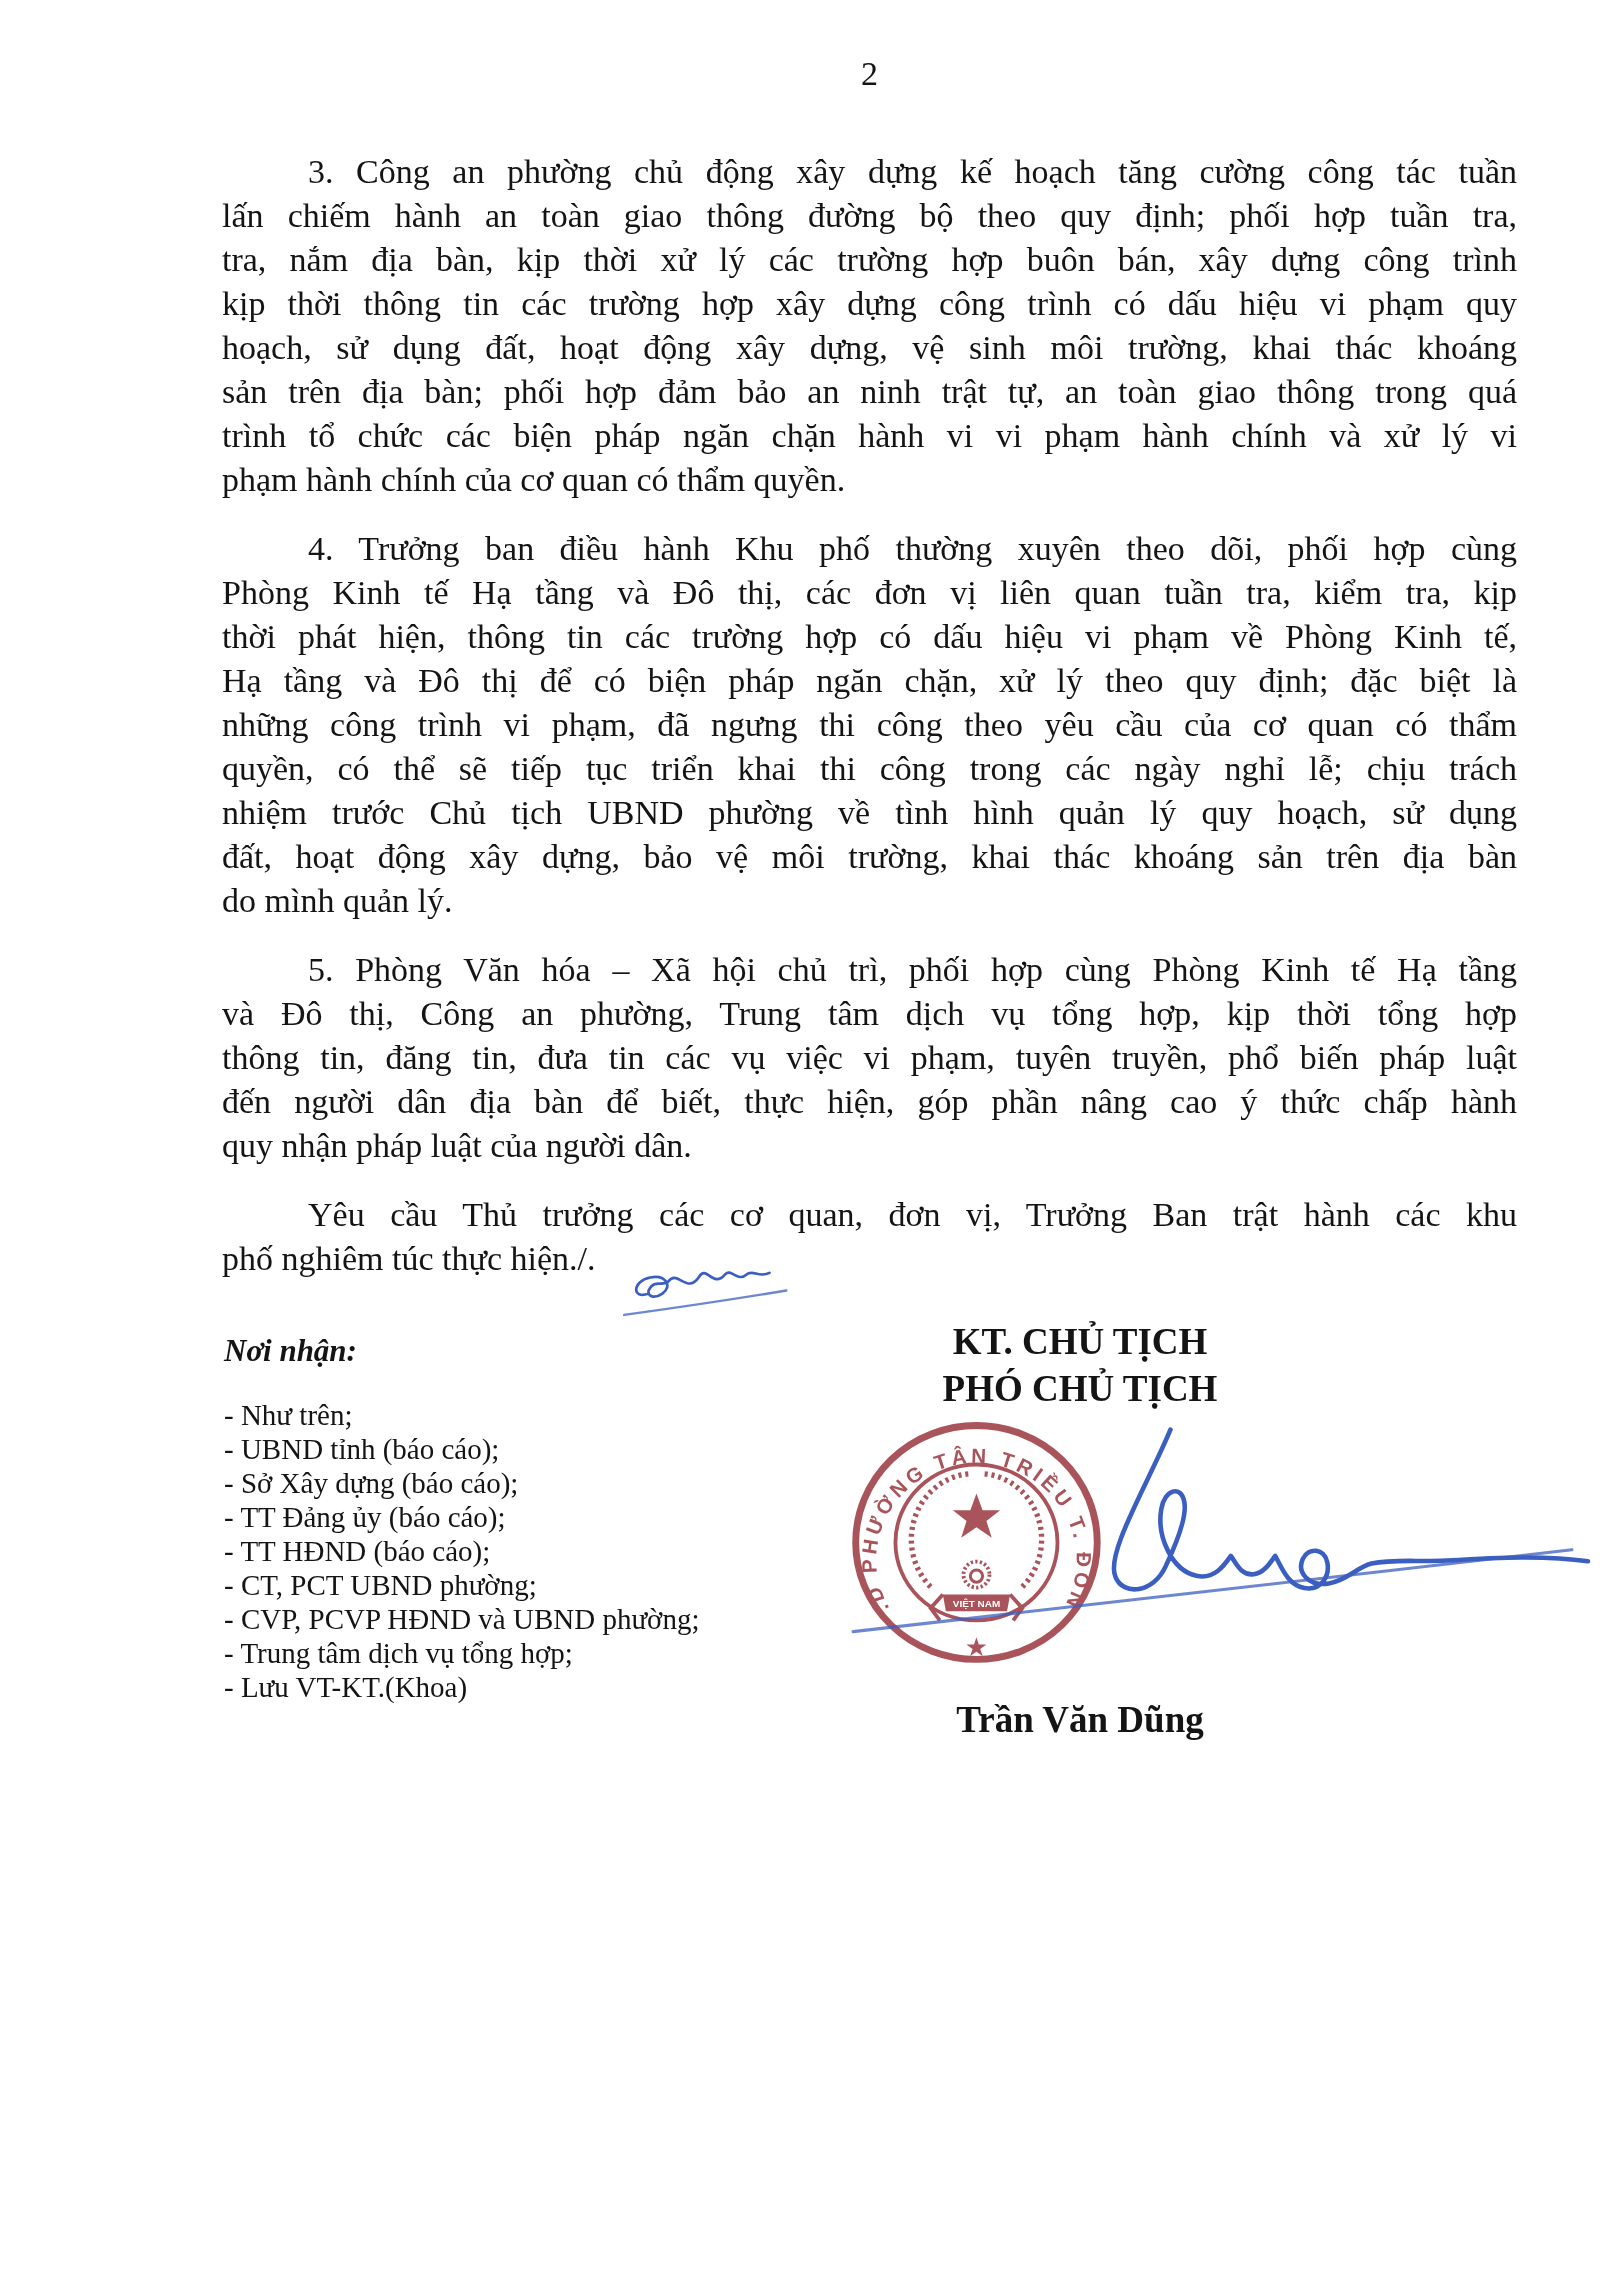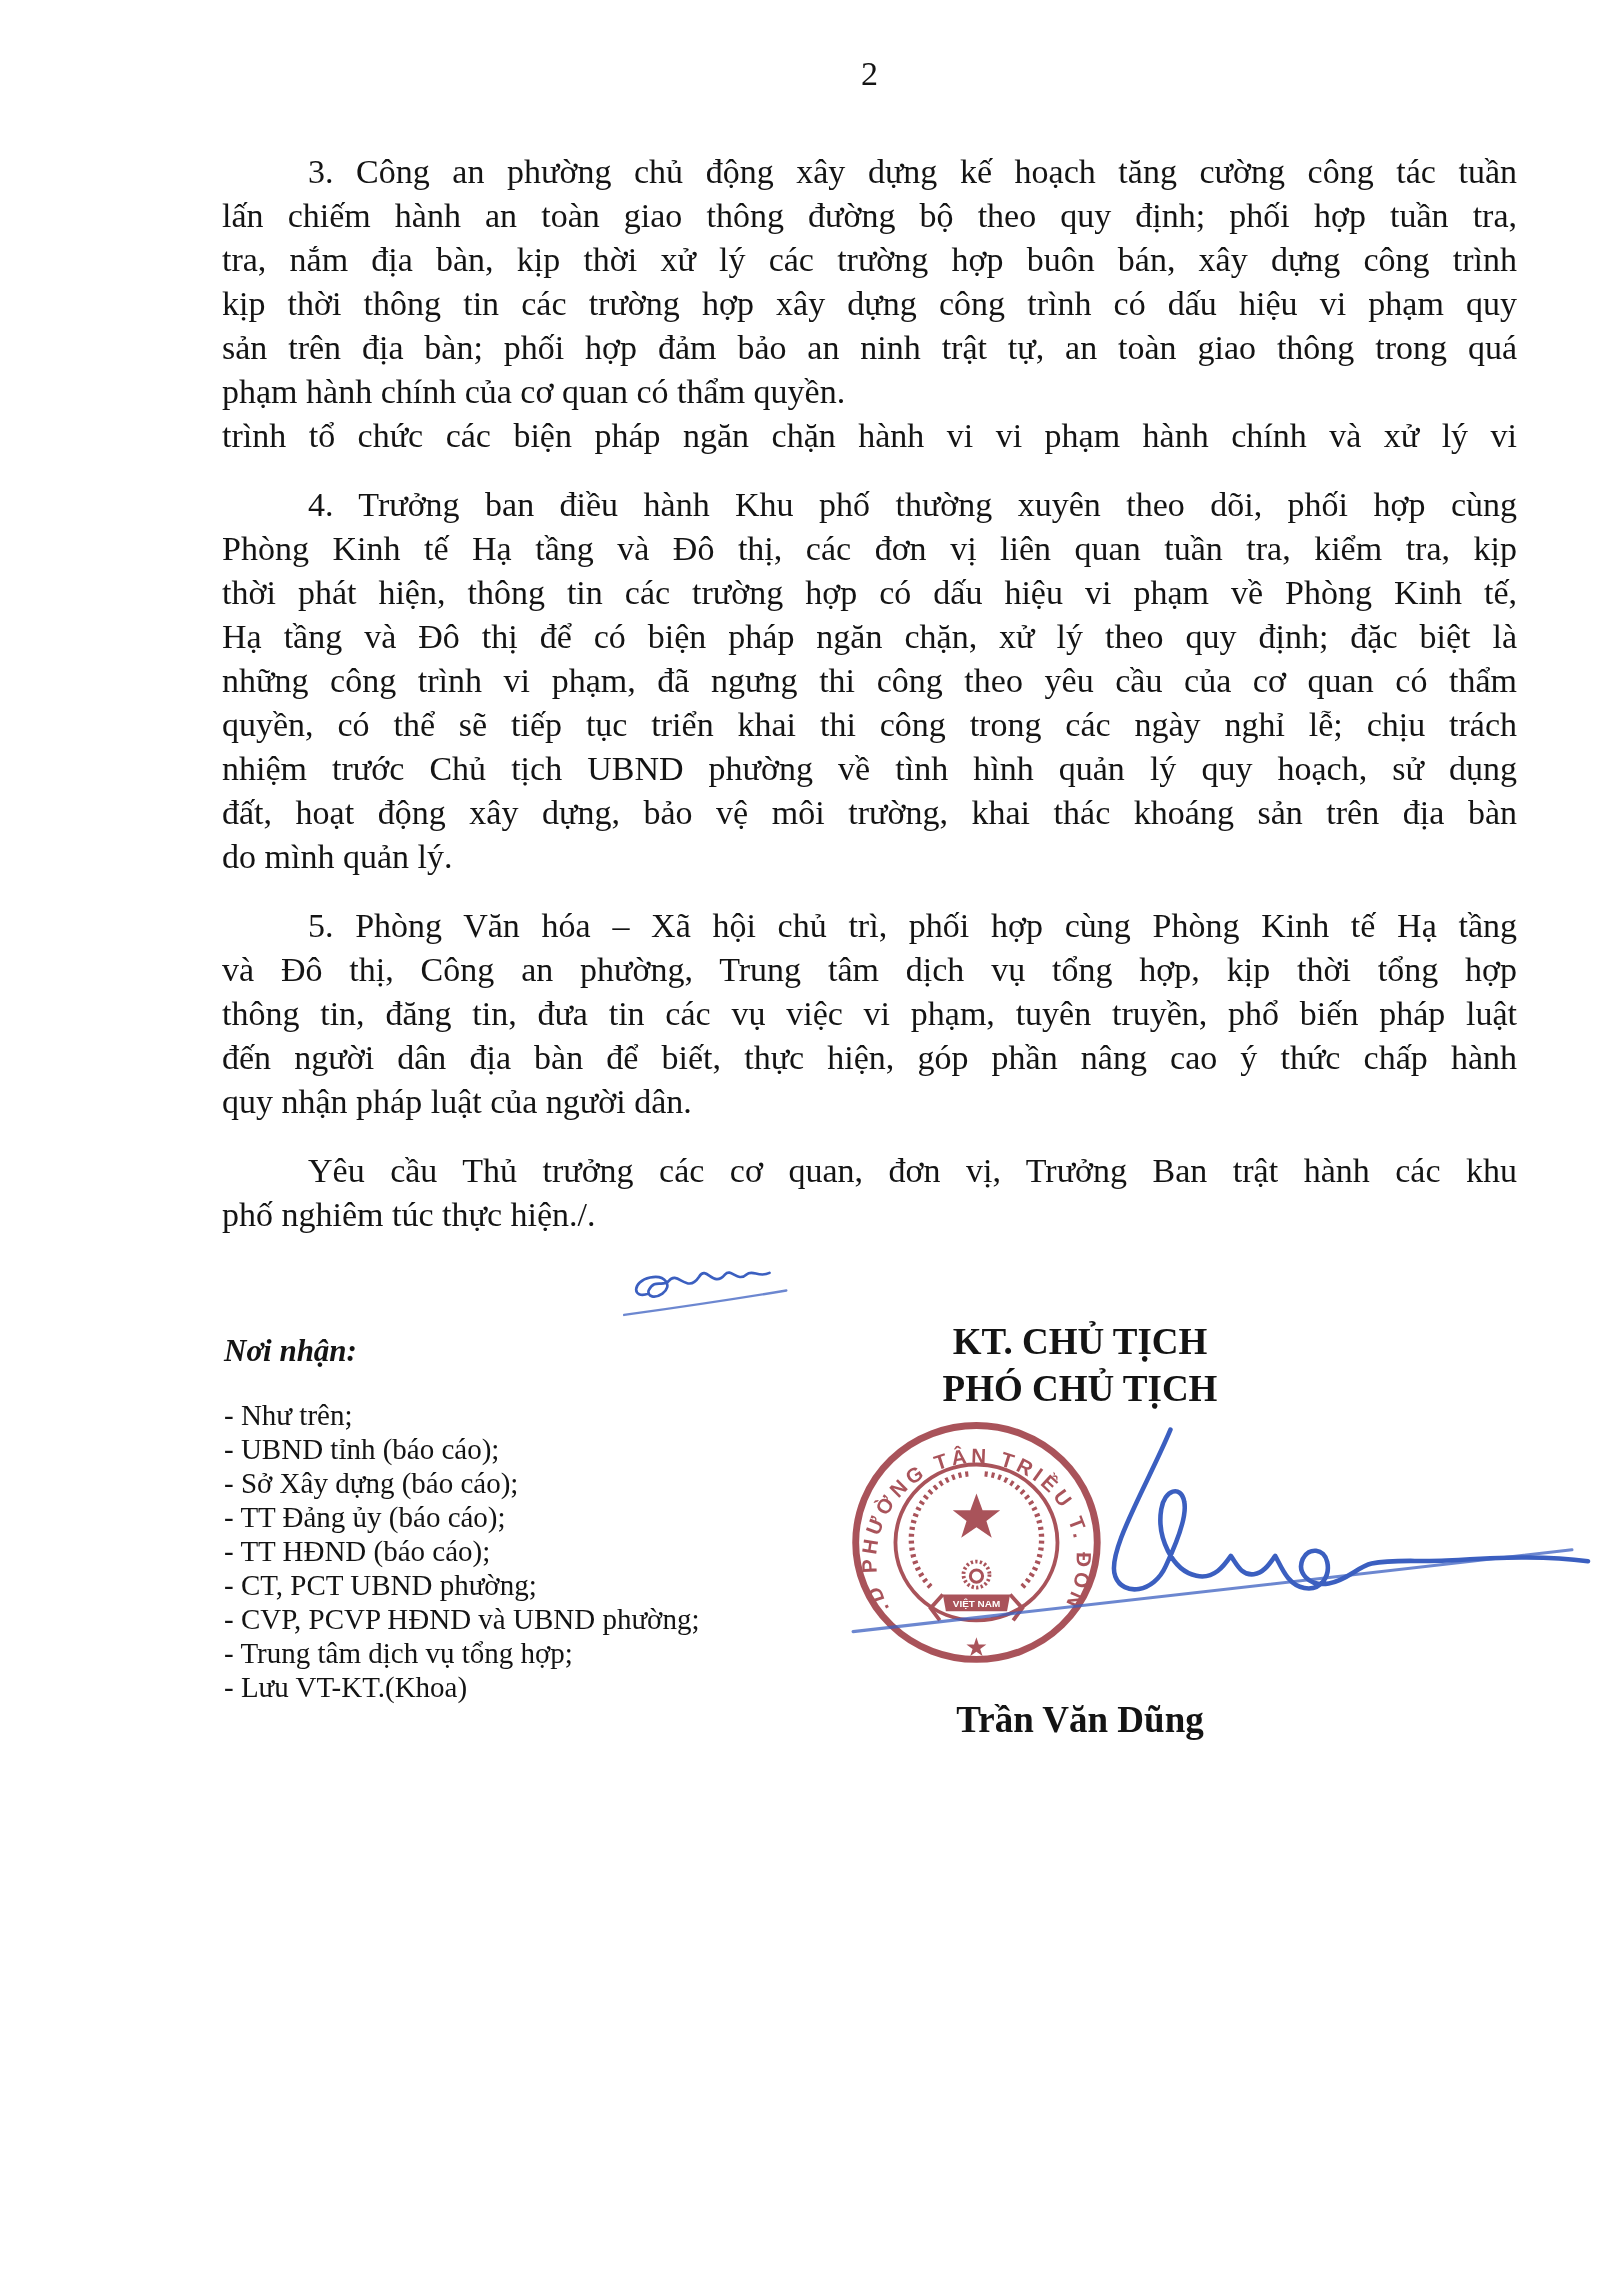--- a/index.html
+++ b/index.html
@@ -57,23 +57,24 @@
 <div class="page" style="background: rgb(255, 255, 255); color: rgb(20, 20, 20);">
 
   <div class="page-number">2</div>
 
   <div class="body-text">
       <div class="para">
         <div class="line first">3. Công an phường chủ động xây dựng kế hoạch tăng cường công tác tuần</div>
         <div class="line">lấn chiếm hành an toàn giao thông đường bộ theo quy định; phối hợp tuần tra,</div>
         <div class="line">tra, nắm địa bàn, kịp thời xử lý các trường hợp buôn bán, xây dựng công trình</div>
         <div class="line">kịp thời thông tin các trường hợp xây dựng công trình có dấu hiệu vi phạm quy</div>
+        <div class="line">hoạch, sử dụng đất, hoạt động xây dựng, vệ sinh môi trường, khai thác khoáng</div>
         <div class="line">sản trên địa bàn; phối hợp đảm bảo an ninh trật tự, an toàn giao thông trong quá</div>
+        <div class="line">trình tổ chức các biện pháp ngăn chặn hành vi vi phạm hành chính và xử lý vi</div>
         <div class="line last">phạm hành chính của cơ quan có thẩm quyền.</div>
-        <div class="line">trình tổ chức các biện pháp ngăn chặn hành vi vi phạm hành chính và xử lý vi</div>
       </div>
       <div class="para">
         <div class="line first">4. Trưởng ban điều hành Khu phố thường xuyên theo dõi, phối hợp cùng</div>
         <div class="line">Phòng Kinh tế Hạ tầng và Đô thị, các đơn vị liên quan tuần tra, kiểm tra, kịp</div>
         <div class="line">thời phát hiện, thông tin các trường hợp có dấu hiệu vi phạm về Phòng Kinh tế,</div>
         <div class="line">Hạ tầng và Đô thị để có biện pháp ngăn chặn, xử lý theo quy định; đặc biệt là</div>
         <div class="line">những công trình vi phạm, đã ngưng thi công theo yêu cầu của cơ quan có thẩm</div>
         <div class="line">quyền, có thể sẽ tiếp tục triển khai thi công trong các ngày nghỉ lễ; chịu trách</div>
         <div class="line">nhiệm trước Chủ tịch UBND phường về tình hình quản lý quy hoạch, sử dụng</div>
         <div class="line">đất, hoạt động xây dựng, bảo vệ môi trường, khai thác khoáng sản trên địa bàn</div>

